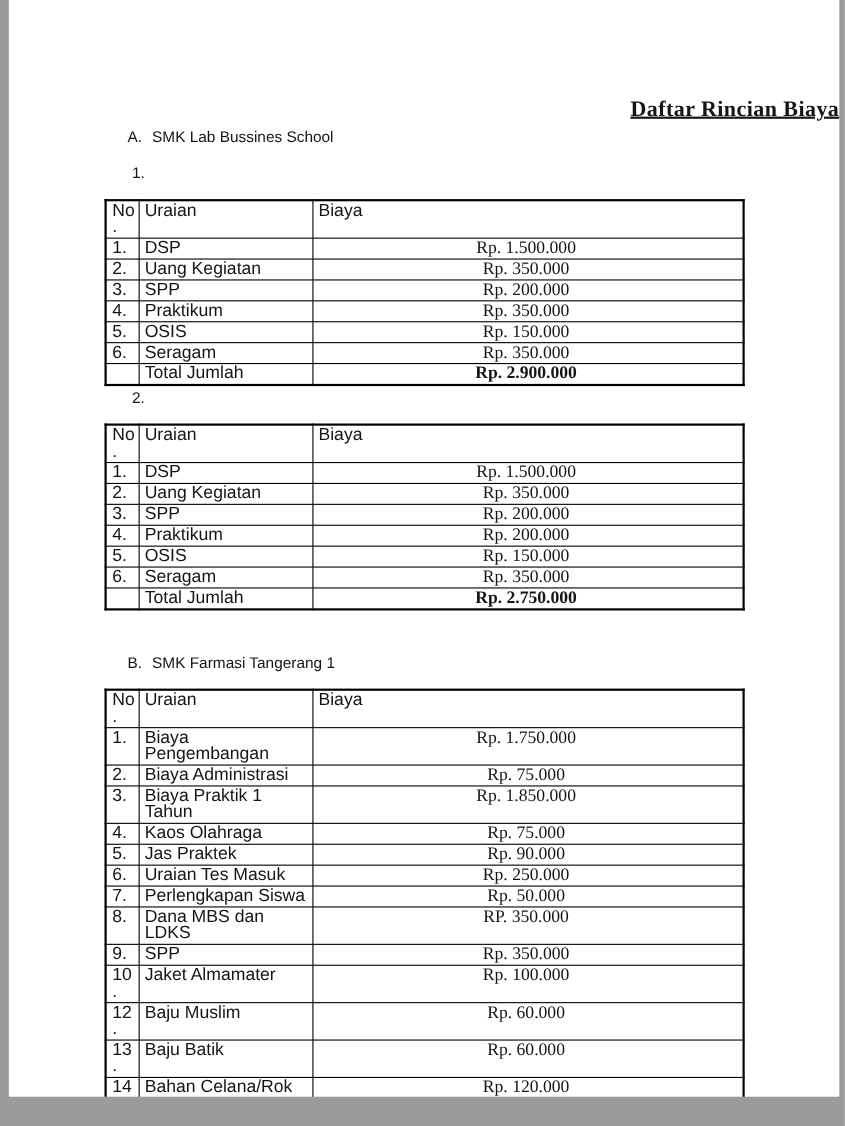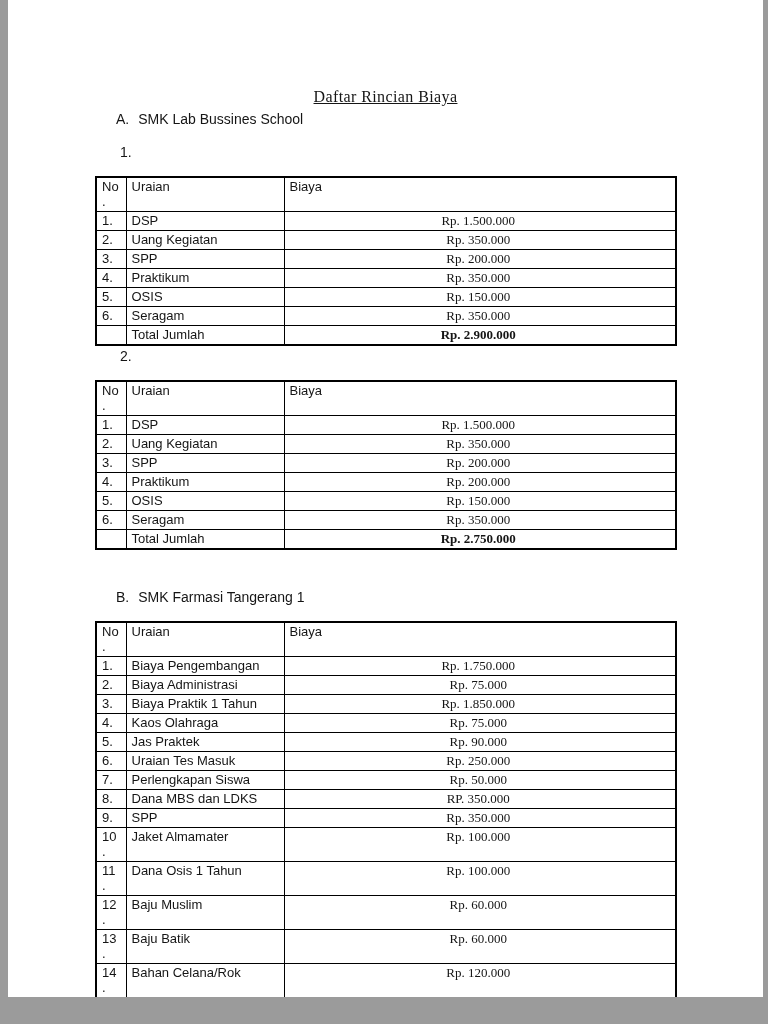--- a/index.html
+++ b/index.html
@@ -13,43 +13,43 @@
   }
   .page {
     position: absolute;
     left: 8px; top: 0;
     width: 755px; height: 997px;
     background: #ffffff;
     overflow: hidden;
   }
   .doc-title {
     margin: 88px 0 0 0;
-    text-align: center;
+    text-align: right;
     font-family: "Liberation Serif", serif;
-    font-size: 16px;
-    font-weight: normal;
+    font-size: 20px;
+    font-weight: bold;
     text-decoration: underline;
     letter-spacing: 0.4px;
   }
   .heading {
     display: flex;
     gap: 9px;
     font-size: 14px;
     line-height: 15px;
   }
   .heading-a   { margin: 6px  0 0 108px; }
   .subheading1 { margin: 18px 0 0 112px; }
   .subheading2 { margin: 3px  0 0 112px; }
   .heading-b   { margin: 40px 0 0 108px; }
   .doc-table {
     border-collapse: collapse;
     margin: 16px 0 0 87px;
     width: 580px;
     table-layout: fixed;
-    font-size: 13px;
+    font-size: 16px;
     line-height: 15px;
   }
   .doc-table, .doc-table td, .doc-table th {
     border: 1px solid #000;
   }
   .doc-table { border-width: 2px; }
   .doc-table th, .doc-table td {
     padding: 1px 5px 2px 5px;
     vertical-align: top;
     text-align: left;
@@ -258,26 +258,20 @@
         <td>SPP</td>
         <td class="c-biaya">Rp. 350.000</td>
       </tr>
       <tr>
         <td class="c-no">10
 .</td>
         <td>Jaket Almamater</td>
         <td class="c-biaya">Rp. 100.000</td>
       </tr>
       <tr>
-        <td class="c-no">11
-.</td>
-        <td>Dana Osis 1 Tahun</td>
-        <td class="c-biaya">Rp. 100.000</td>
-      </tr>
-      <tr>
         <td class="c-no">12
 .</td>
         <td>Baju Muslim</td>
         <td class="c-biaya">Rp. 60.000</td>
       </tr>
       <tr>
         <td class="c-no">13
 .</td>
         <td>Baju Batik</td>
         <td class="c-biaya">Rp. 60.000</td>

